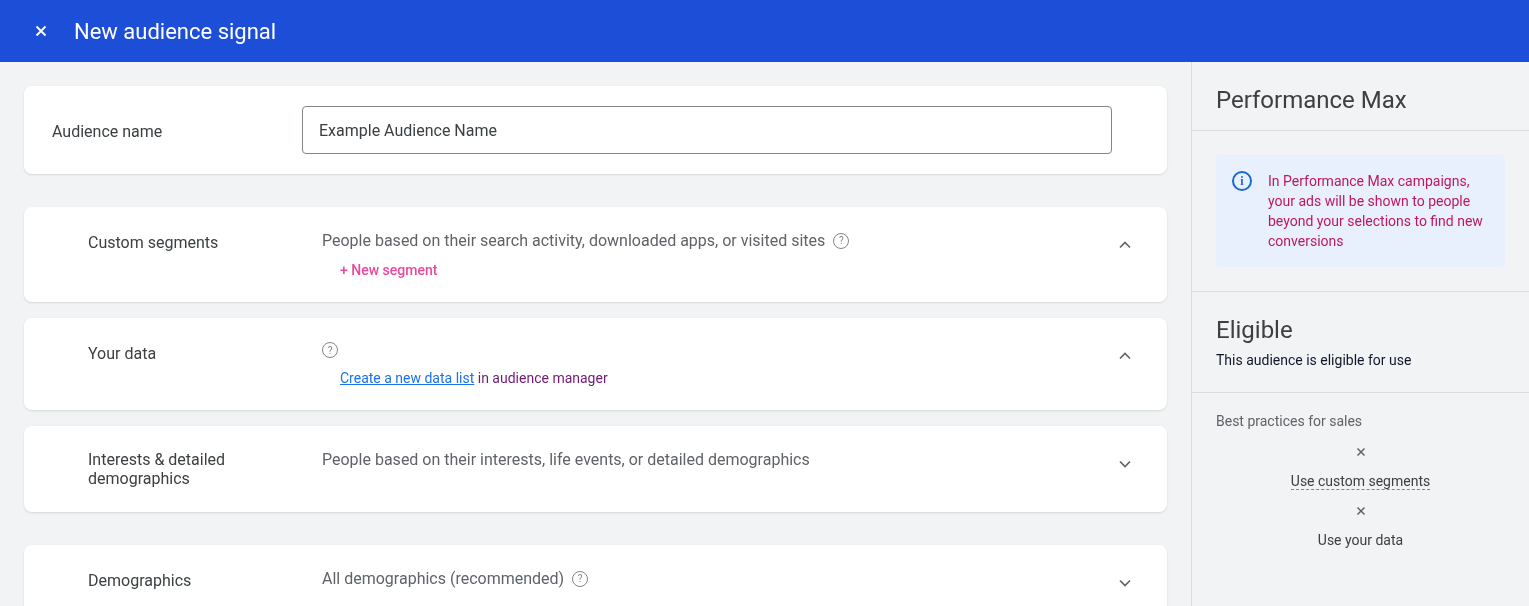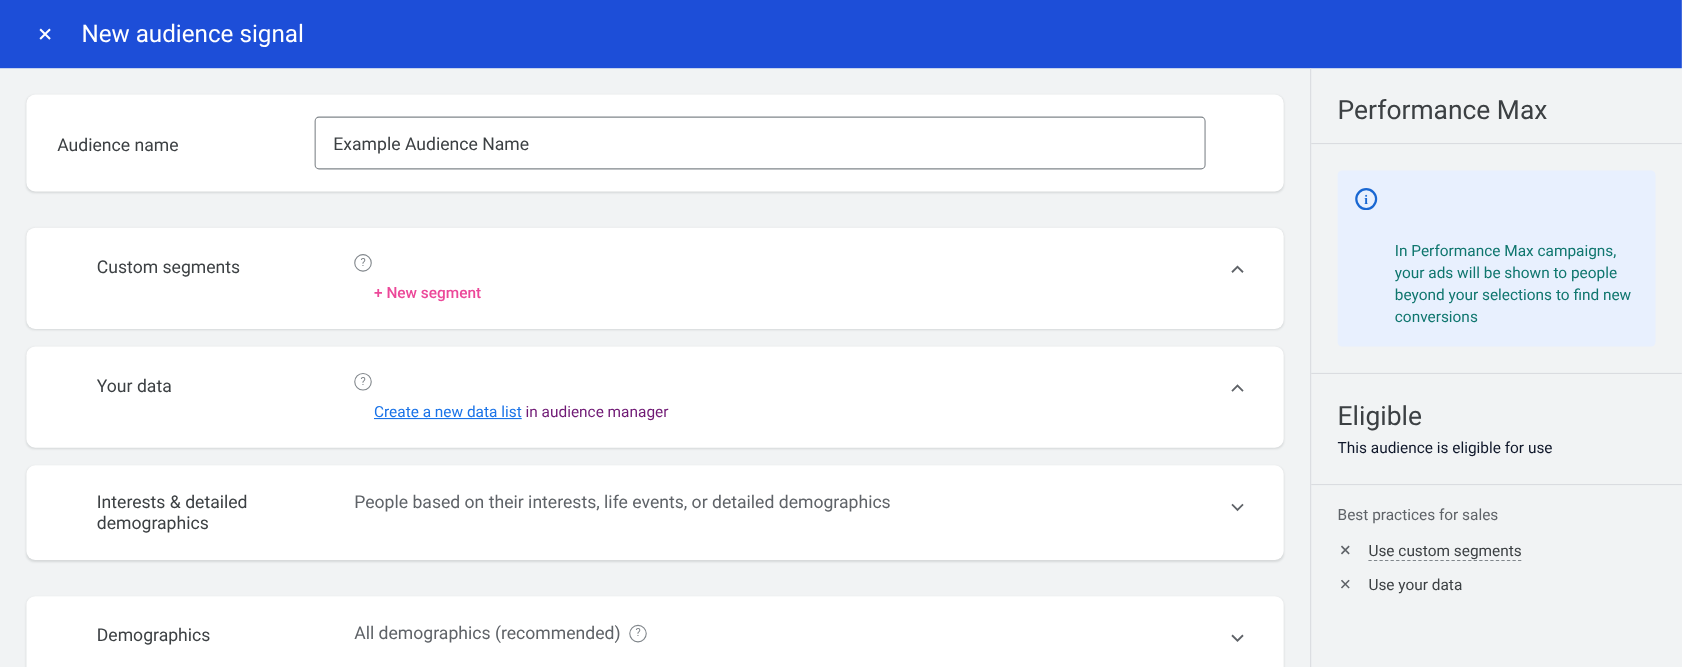--- a/index.html
+++ b/index.html
@@ -6,21 +6,21 @@
     body { font-family: 'Google Sans', Roboto, Arial, sans-serif; background: #f1f3f4; color: #3c4043; font-size: 14px; }
     
     .header { background: #1d4ed8; height: 62px; display: flex; align-items: center; padding: 0 24px; }
     .header .close { color: #fff; cursor: pointer; padding: 8px; margin-right: 16px; }
     .header .title { color: #fff; font-size: 22px; font-weight: 400; }
     
     .layout { display: flex; }
     .main { flex: 1; padding: 24px; }
     .sidebar { width: 338px; border-left: 1px solid #dadce0; padding: 0; }
     
-    .card { background: #fff; border-radius: 8px; box-shadow: 0 1px 2px rgba(60,64,67,0.15); margin-bottom: 16px; }
+    .card { background: #fff; border-radius: 8px; box-shadow: 0 1px 2px rgba(60,64,67,0.15); margin-bottom: 16px; gap: 16px; }
     .card-row { display: flex; padding: 24px 28px; align-items: flex-start; margin-left: 36px; }
     .card-label { width: 234px; flex-shrink: 0; font-size: 16px; color: #3c4043; padding-top: 2px; }
     .card-body { flex: 1; }
     .card-desc { font-size: 16px; color: #5f6368; display: flex; align-items: center; gap: 8px; }
     .card-action { color: #ec4899; font-size: 14px; margin-top: 12px; padding-left: 18px; cursor: pointer; font-weight: 500; }
     .card-action2 { font-size: 14px; margin-top: 12px; padding-left: 18px; }
     .card-action2 a { color: #1a73e8; text-decoration: underline; cursor: pointer; }
     .card-action2 span { color: #701a75; }
     .chev { margin-left: auto; color: #5f6368; padding: 4px; cursor: pointer; }
     
@@ -31,25 +31,25 @@
     
     .help-icon { width: 16px; height: 16px; border: 1.5px solid #80868b; border-radius: 50%; display: inline-flex; align-items: center; justify-content: center; font-size: 10px; color: #80868b; cursor: pointer; flex-shrink: 0; }
     
     .sb-section { padding: 24px; border-bottom: 1px solid #dadce0; }
     .sb-title { font-size: 24px; color: #3c4043; font-weight: 400; }
     .sb-sub { font-size: 14px; color: #0f172a; margin-top: 8px; }
     
     .info-box { background: #e8f0fe; border-radius: 4px; padding: 16px; display: flex; gap: 16px; margin-top: 0; }
     .info-icon-wrap { flex-shrink: 0; }
     .info-icon { width: 20px; height: 20px; border: 2px solid #1967d2; border-radius: 50%; display: flex; align-items: center; justify-content: center; color: #1967d2; font-size: 12px; font-weight: bold; font-family: serif; }
-    .info-text { font-size: 14px; color: #0f766e; line-height: 20px; margin-top: 48px; }
+    .info-text { font-size: 14px; color: #be185d; line-height: 20px; }
     
     .bp-section { padding: 20px 24px; }
     .bp-title { font-size: 14px; color: #5f6368; margin-bottom: 16px; }
-    .bp-item { display: flex; align-items: flex-start; gap: 14px; margin-bottom: 14px; font-size: 14px; color: #3c4043; }
+    .bp-item { display: flex; align-items: center; gap: 14px; margin-bottom: 14px; font-size: 14px; color: #3c4043; flex-direction: column; }
     .bp-item .x { color: #5f6368; cursor: pointer; font-size: 14px; }
     .bp-item .lbl { border-bottom: 1px dashed #80868b; cursor: pointer; }
     .bp-item .lbl-plain { }
     
     svg { display: block; }
   </style>
 </head>
 <body>
 
 <div class="header">
@@ -69,20 +69,21 @@
       <input class="name-input" type="text" value="Example Audience Name" style="">
     </div>
 
     <div class="divider-space"></div>
 
     <div class="card">
       <div class="card-row">
         <div class="card-label">Custom segments</div>
         <div class="card-body">
           <div class="card-desc">
+            <span>People based on their search activity, downloaded apps, or visited sites</span>
             <span class="help-icon">?</span>
           </div>
           <div class="card-action">+ New segment</div>
         </div>
         <div class="chev">
           <svg width="20" height="20" viewBox="0 0 24 24" fill="none" stroke="#5f6368" stroke-width="2">
               <path d="M6 15l6-6 6 6"></path>
             </svg>
         </div>
       </div>

